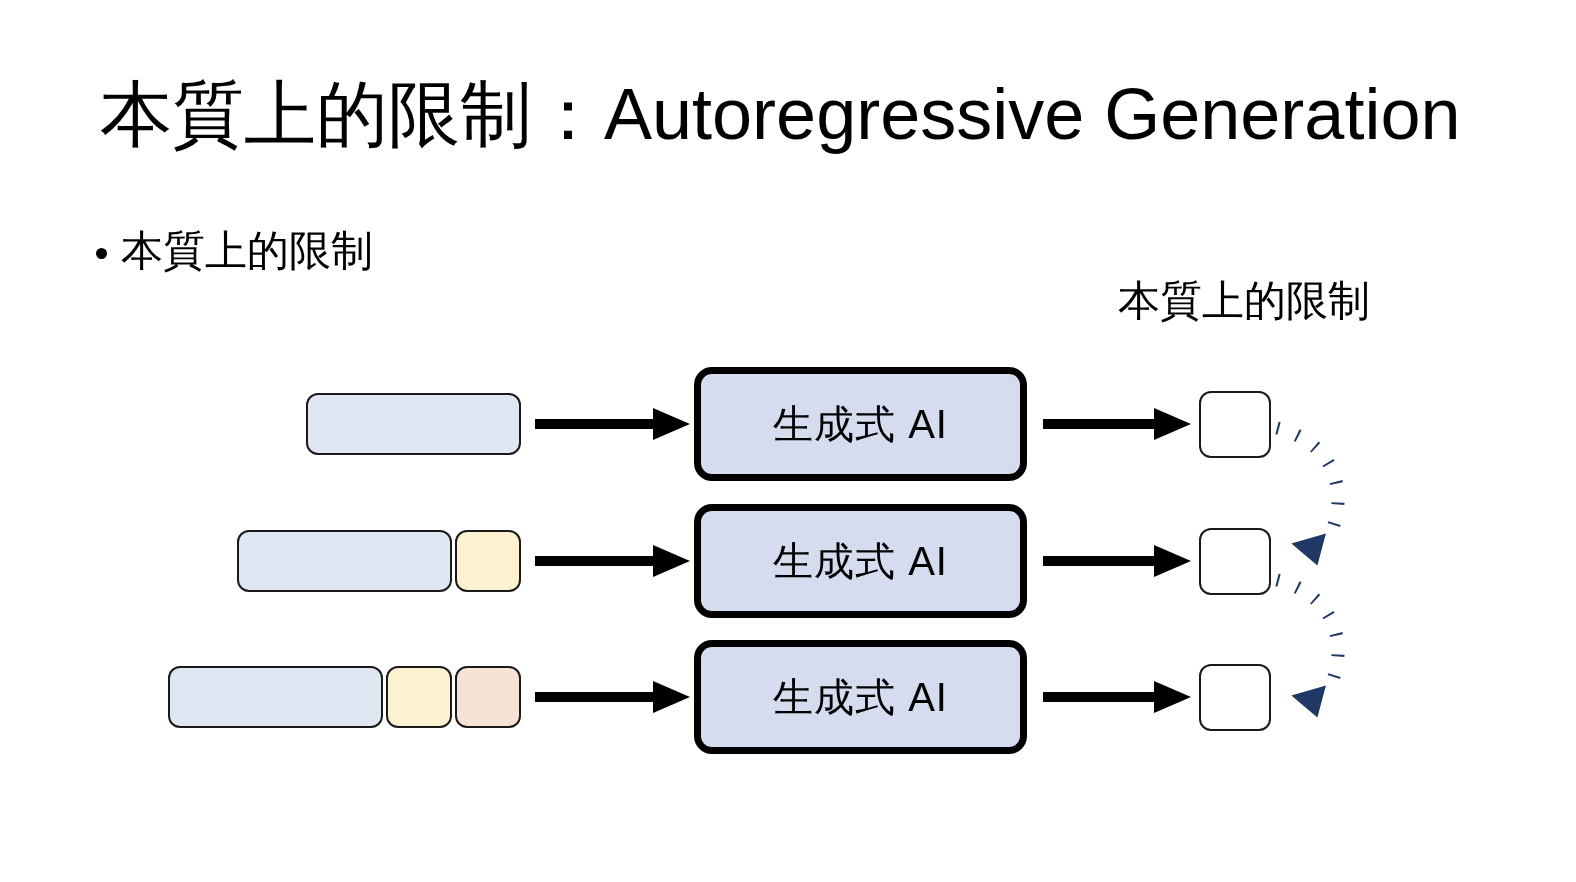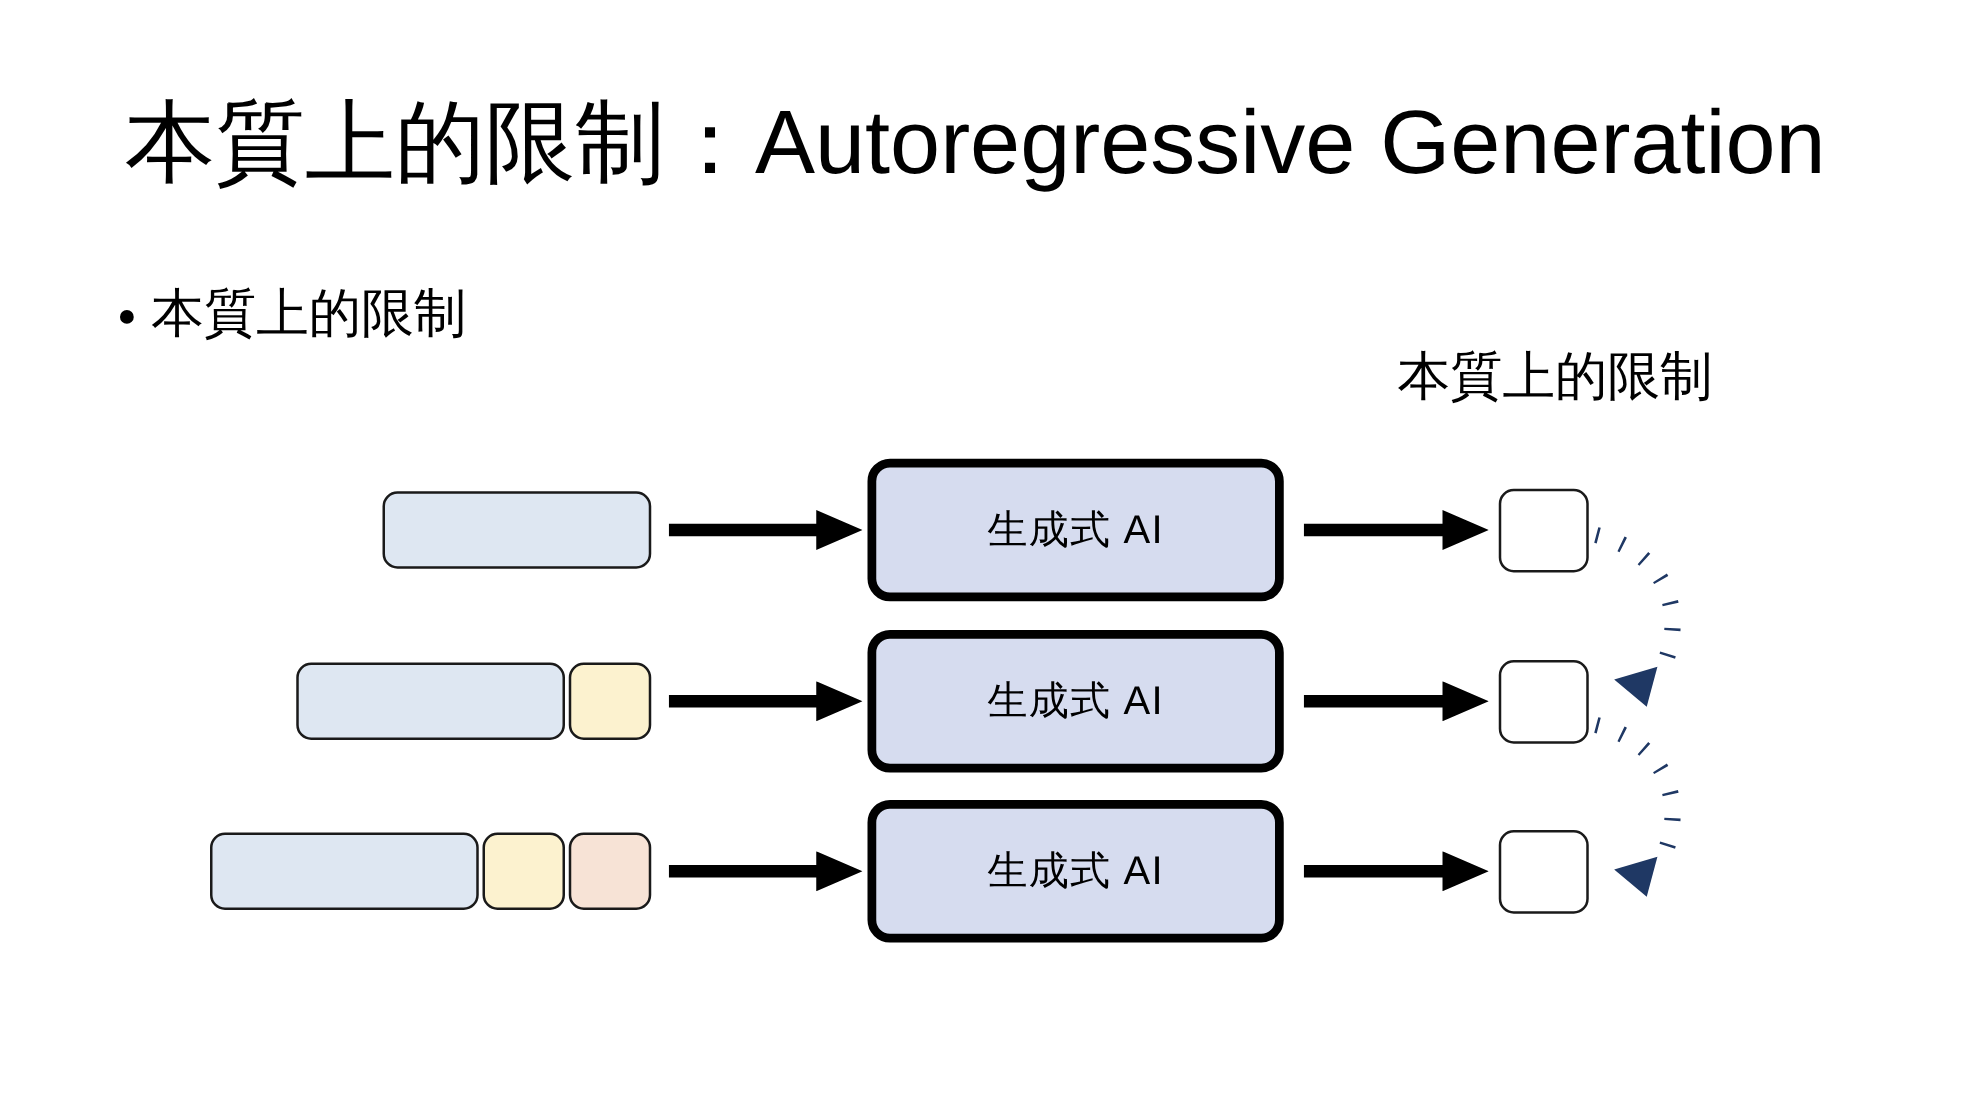--- a/index.html
+++ b/index.html
@@ -121,21 +121,21 @@
     top: 22px;
     width: 333px;
     height: 114px;
     box-sizing: border-box;
     background: #d6dcef;
     border: 7px solid #000000;
     border-radius: 18px;
     display: flex;
     align-items: center;
     justify-content: center;
-    font-size: 32px;
+    font-size: 40px;
     letter-spacing: 1px;
     color: #000;
   }
 
   
   .outtok {
     position: absolute;
     left: 1199px;
     top: 46px;
     width: 72px;

